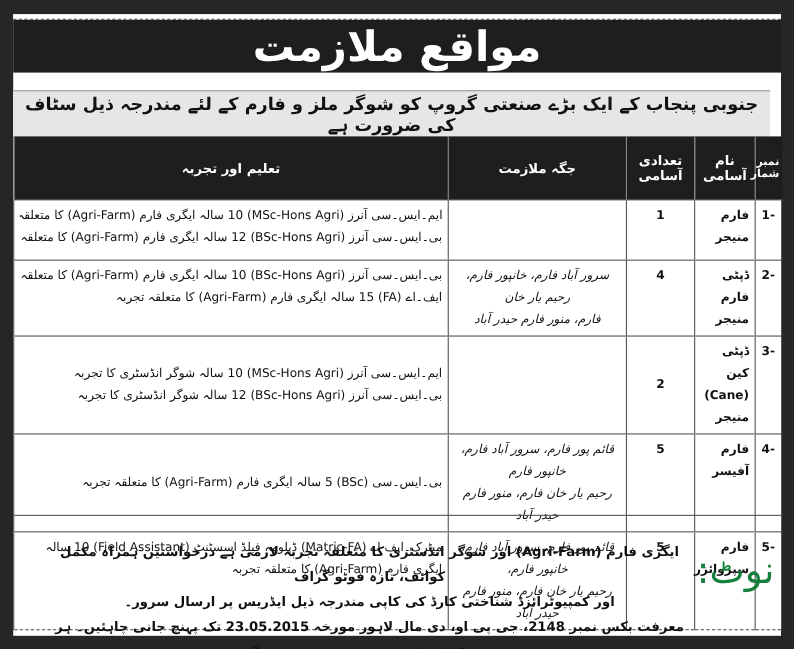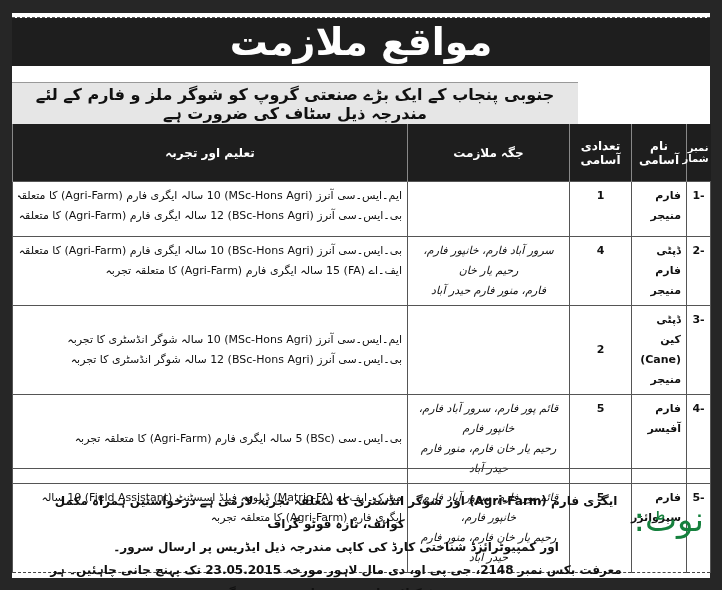--- a/index.html
+++ b/index.html
@@ -28,21 +28,21 @@
     color: #ffffff;
     display: flex; align-items: center; justify-content: center;
   }
   .title-band span {
     font-family: "DejaVu Sans", sans-serif;
     font-weight: bold;
     font-size: 38px;
     line-height: 1;
   }
   .subtitle-band {
-    position: absolute; left: 0; top: 69px; width: 566px; height: 42px;
+    position: absolute; left: 0; top: 69px; width: 688px; height: 42px;
     background: #e6e6e6;
     display: flex; align-items: center; justify-content: center;
     border-top: 1px solid #999;
     border-bottom: 1px solid #999;
   }
   .subtitle-band span {
     font-size: 16px; font-weight: bold; color: #111;
     padding: 0 10px; text-align: center; line-height: 1.2;
   }
   table.jobs {

